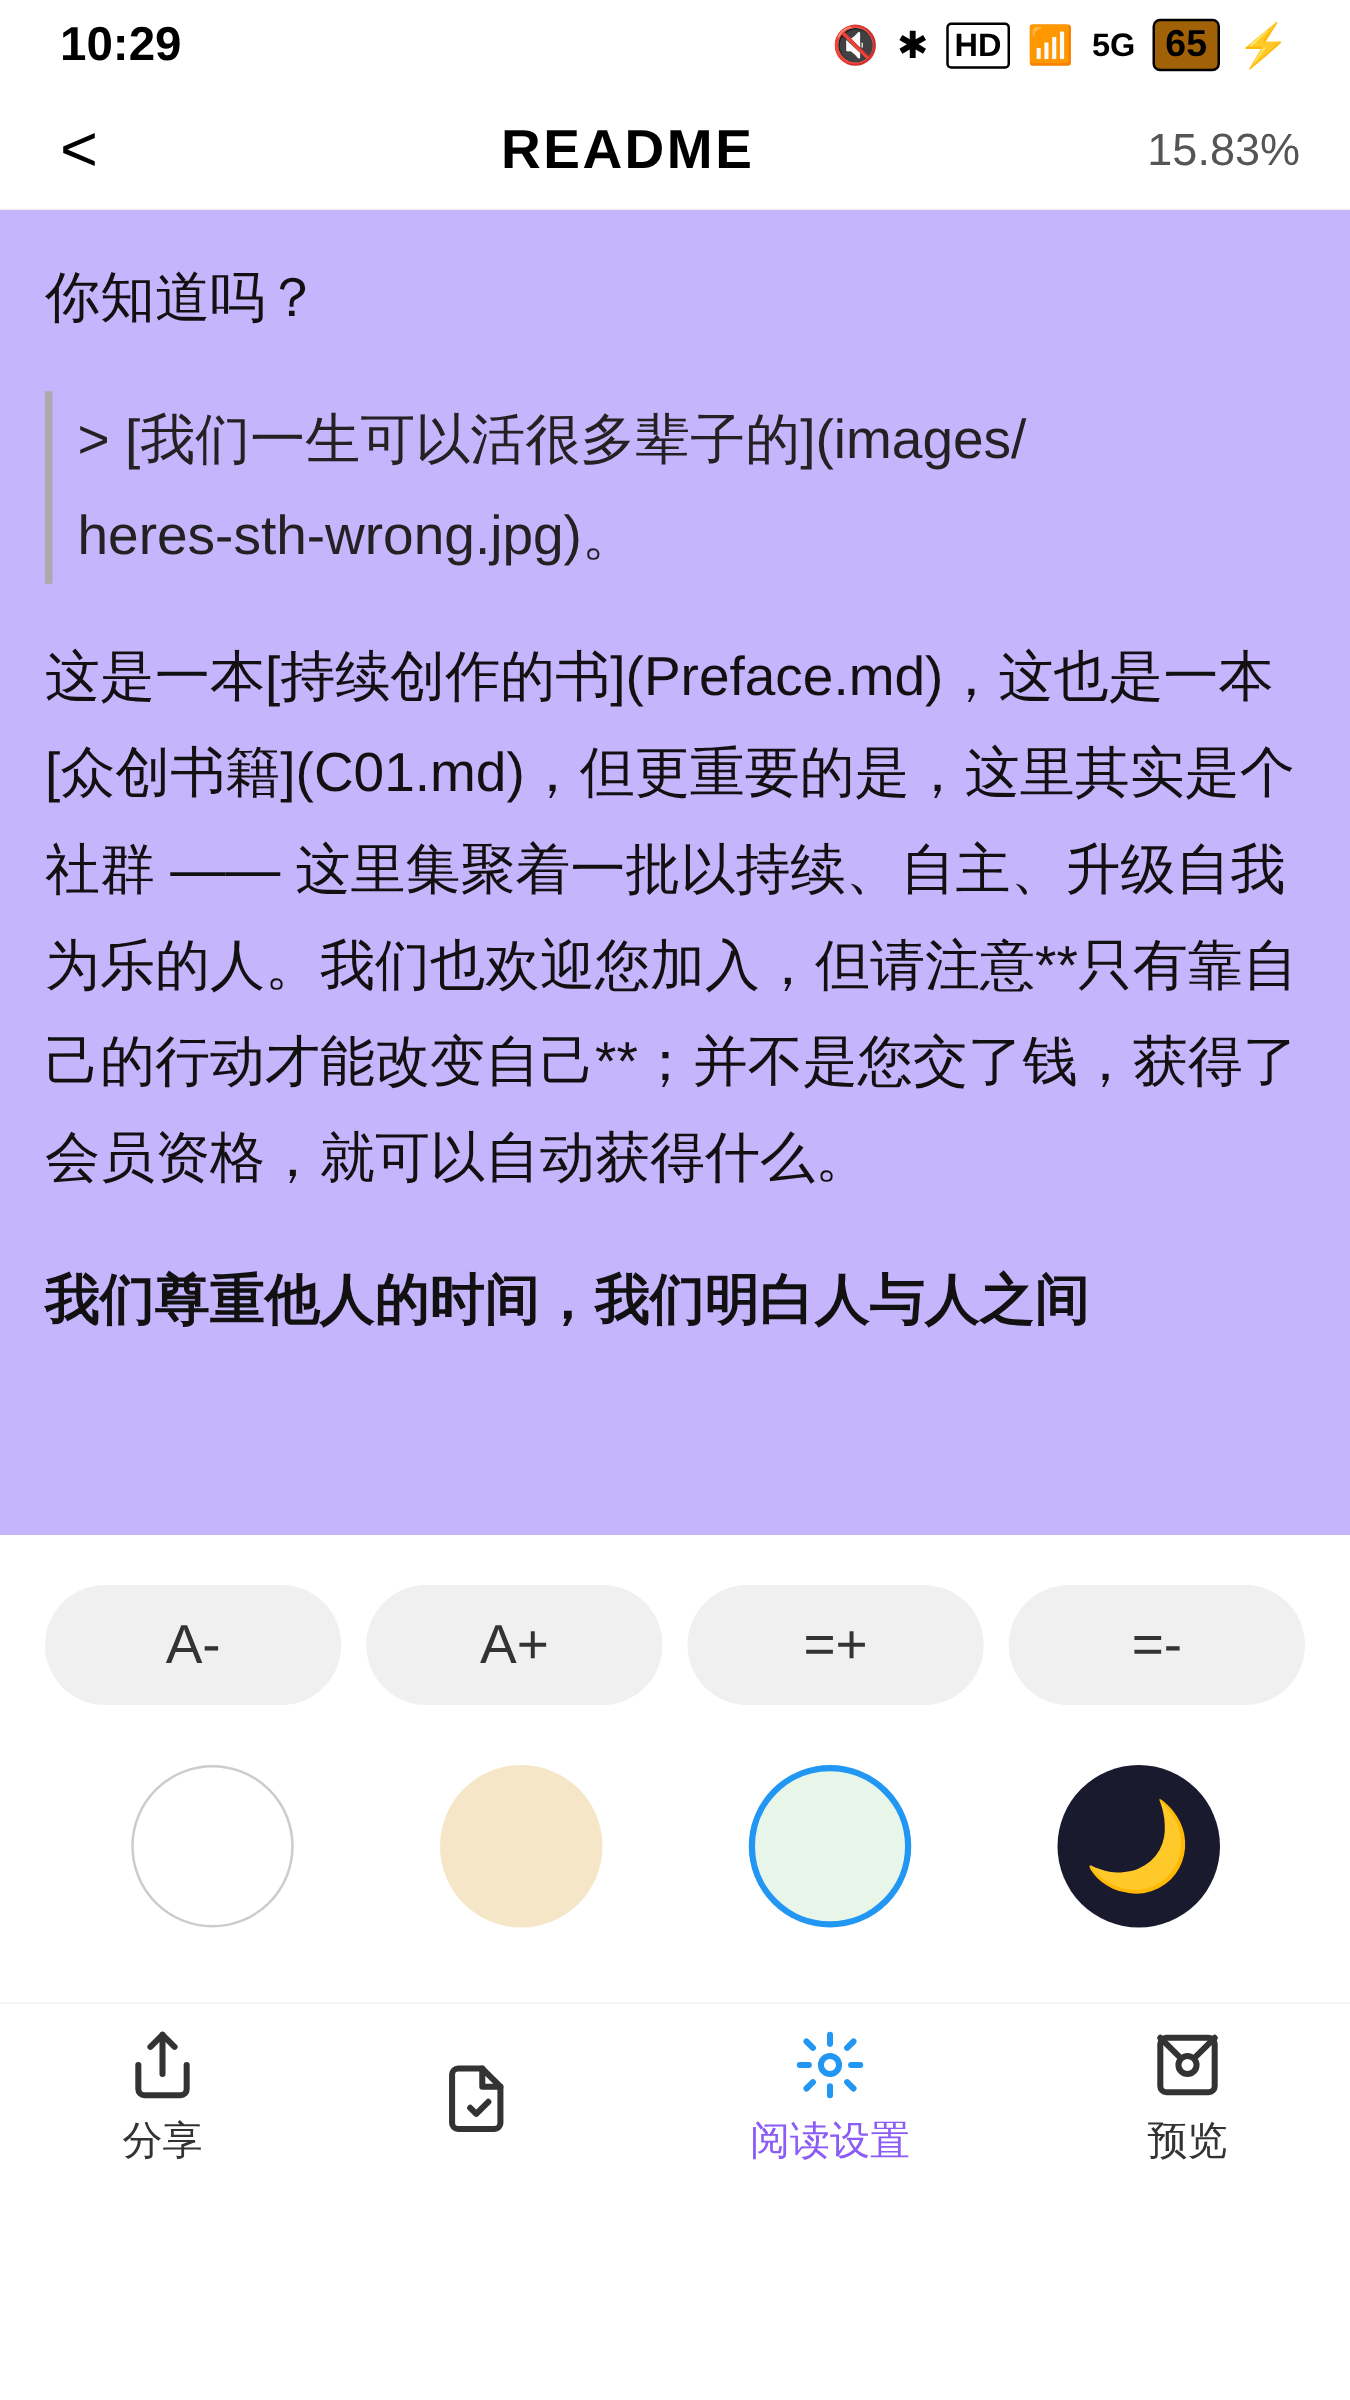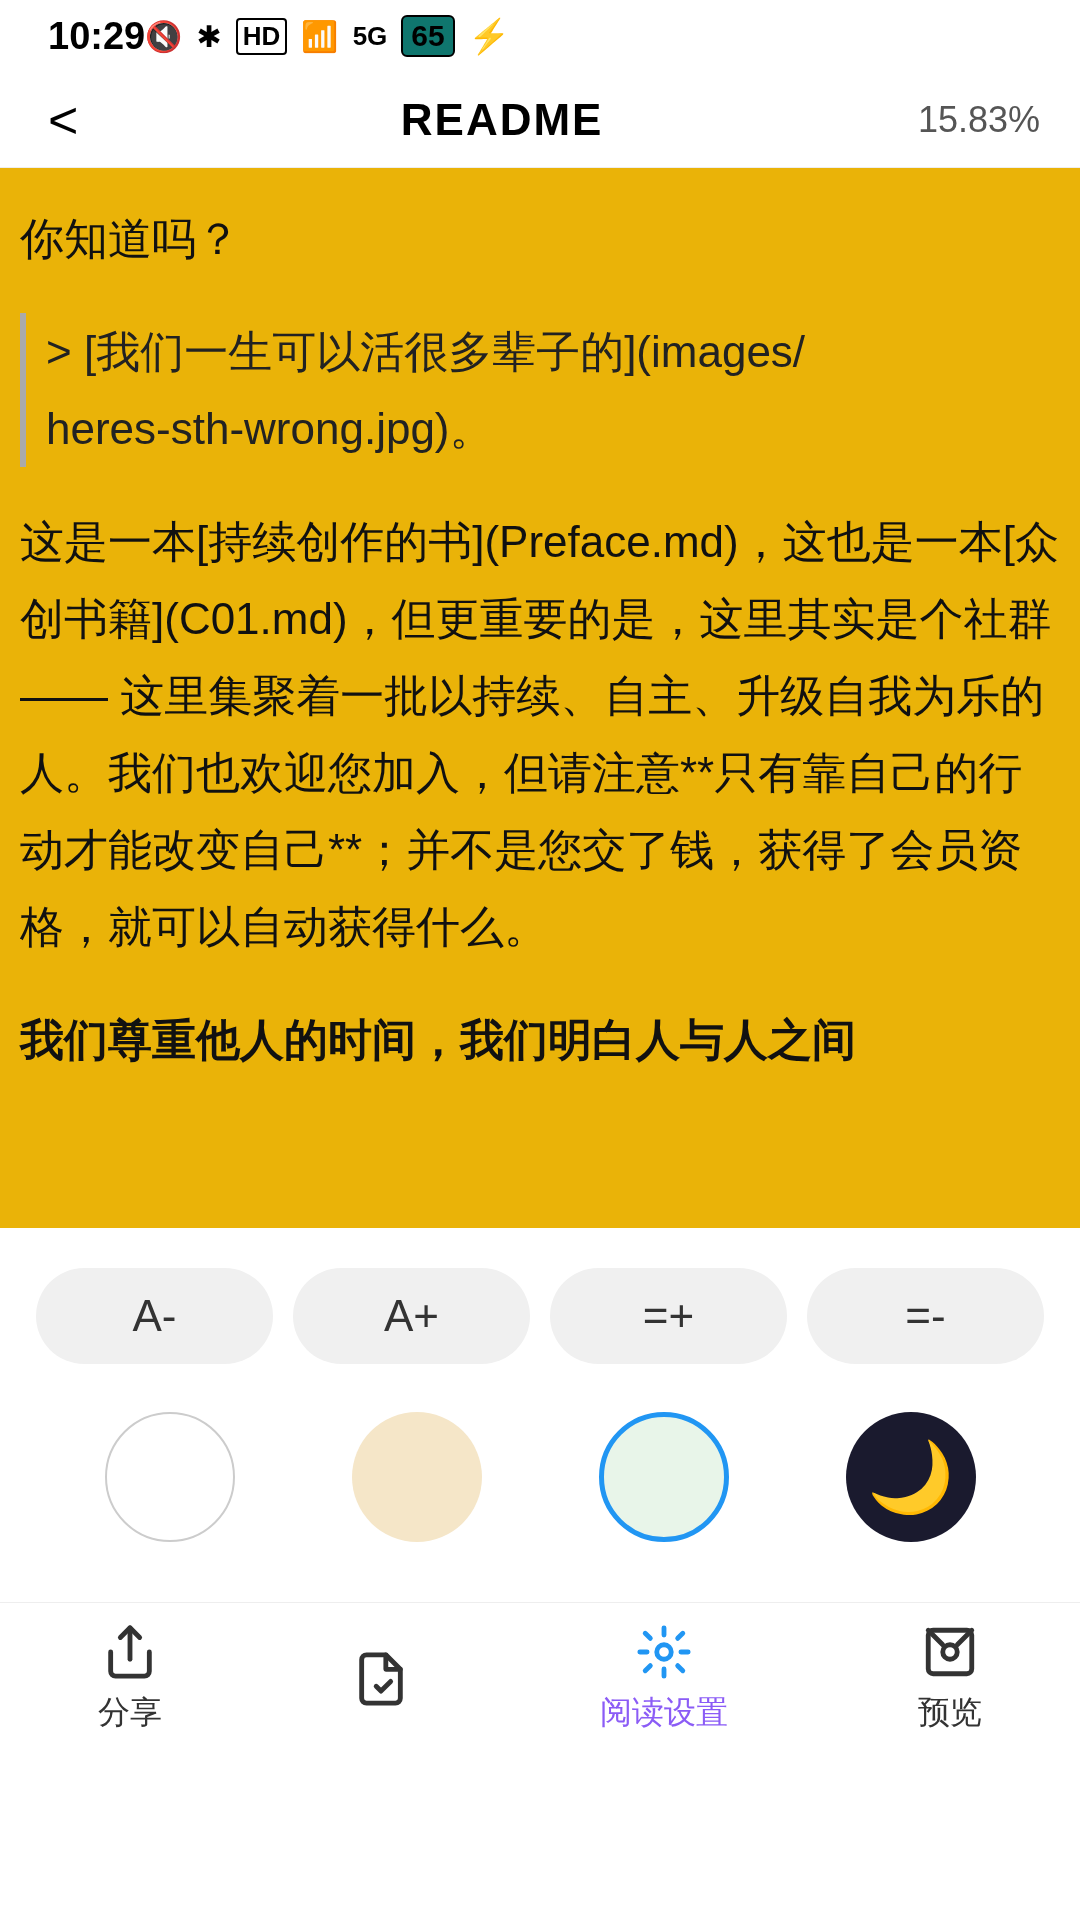--- a/index.html
+++ b/index.html
@@ -11,20 +11,21 @@
       font-family: -apple-system, "PingFang SC", "Hiragino Sans GB", "Microsoft YaHei", sans-serif;
       overflow-x: hidden;
     }
 
     
     .status-bar {
       height: 72px;
       background: #fff;
       display: flex;
       align-items: center;
+      justify-content: space-between;
       padding: 0 48px;
     }
     .status-time {
       font-size: 38px;
       font-weight: 600;
       color: #000;
     }
     .status-icons {
       display: flex;
       align-items: center;
@@ -37,21 +38,21 @@
     .battery-box {
       display: inline-flex;
       align-items: center;
       justify-content: center;
       border: 2px solid #000;
       border-radius: 6px;
       padding: 2px 8px;
       font-size: 26px;
       font-weight: 600;
       color: #000;
-      background: #0f766e;
+      background: #a16207;
       position: relative;
     }
 
     
     .nav-bar {
       height: 96px;
       background: #fff;
       display: flex;
       align-items: center;
       justify-content: space-between;
@@ -70,22 +71,22 @@
       color: #000;
       letter-spacing: 2px;
     }
     .nav-progress {
       font-size: 36px;
       color: #555;
     }
 
     
     .content-area {
-      background: #eab308;
-      padding: 32px 20px;
+      background: #c4b5fd;
+      padding: 32px 36px;
       min-height: 1060px;
     }
     .content-text {
       font-size: 44px;
       line-height: 1.75;
       color: #111;
     }
     .content-text p {
       margin-bottom: 36px;
     }

